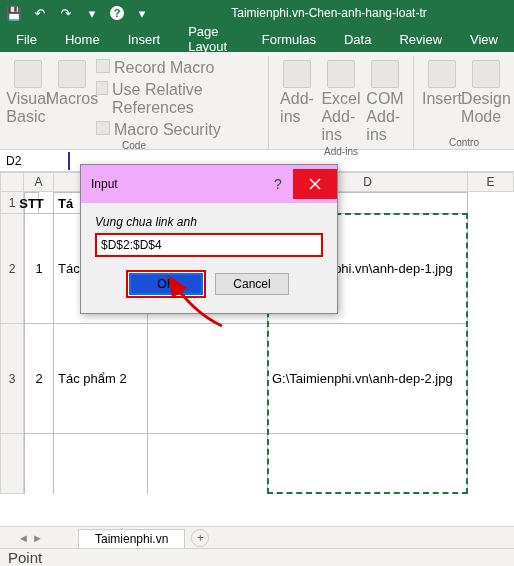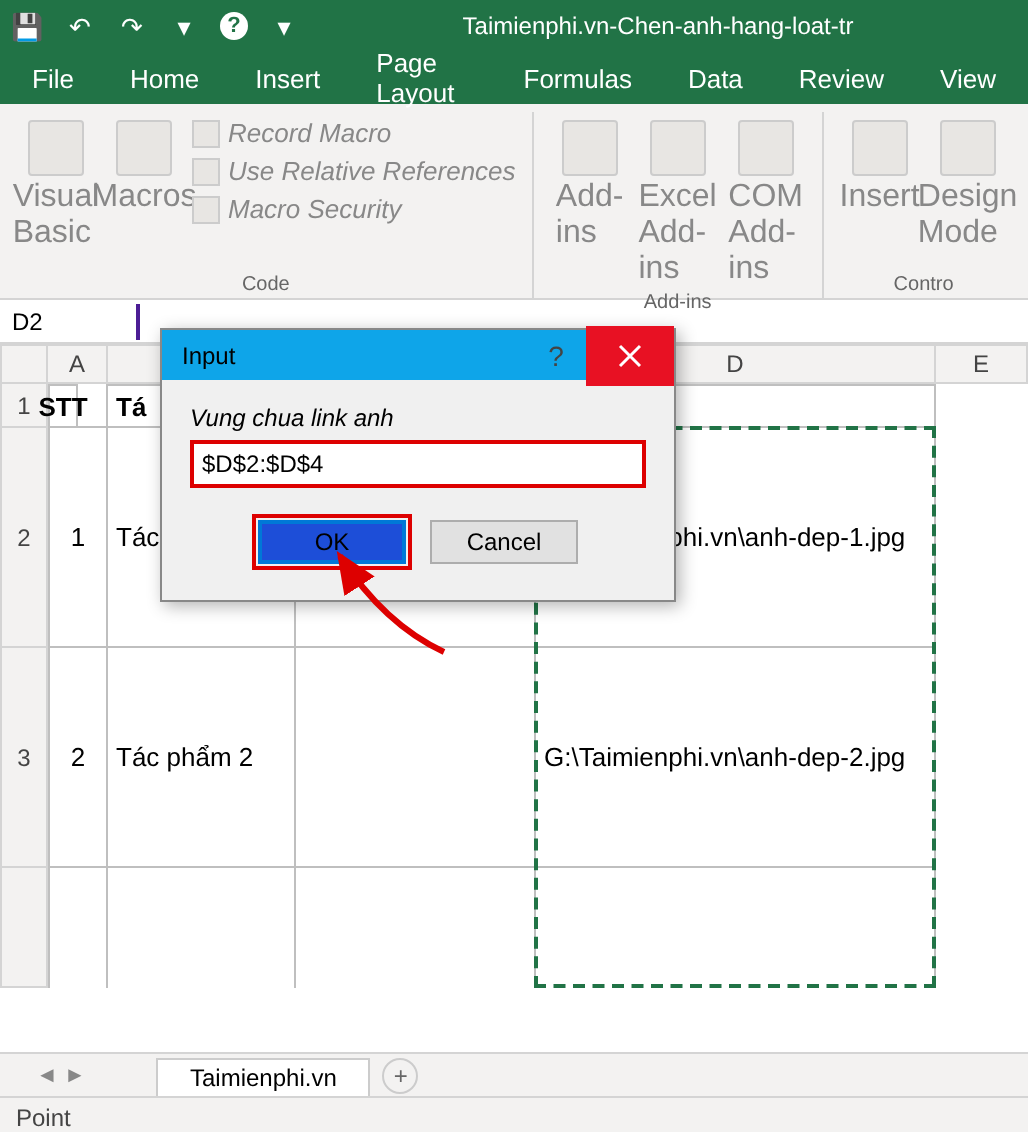--- a/index.html
+++ b/index.html
@@ -12,21 +12,21 @@
 
 .menubar { background: #217346; height: 26px; display: flex; align-items: center; padding: 0 2px; }
 .menu-item { padding: 5px 14px; color: #fff; font-size: 13px; cursor: pointer; }
 
 .ribbon { background: #f3f2f1; height: 98px; border-bottom: 1px solid #d4d4d4; display: flex; padding-top: 4px; }
 .ribbon-group { border-right: 1px solid #d4d4d4; padding: 2px 8px 0; display: flex; flex-direction: column; align-items: center; height: 94px; }
 .ribbon-group-label { font-size: 10px; color: #666; margin-top: auto; padding-bottom: 2px; }
 .ribbon-row { display: flex; gap: 4px; }
 .ribbon-big { display: flex; flex-direction: column; align-items: center; gap: 2px; padding: 2px 4px; color: #888; font-size: 16px; width: 40px; }
 .ribbon-big .ico { width: 28px; height: 28px; background: #e8e6e3; border: 1px solid #ccc; border-radius: 2px; }
-.ribbon-small { display: flex; align-items: center; gap: 4px; font-size: 13px; color: #888; padding: 1px 0; font-style: italic; }
+.ribbon-small { display: flex; align-items: flex-start; gap: 4px; font-size: 16px; color: #888; padding: 1px 0; }
 .ribbon-small .ico-s { width: 14px; height: 14px; background: #e8e6e3; border: 1px solid #ccc; }
 .ribbon-col { display: flex; flex-direction: column; justify-content: flex-start; gap: 2px; }
 
 .formula-row { display: flex; align-items: center; height: 22px; border-bottom: 1px solid #d4d4d4; background: #fff; }
 .name-box { width: 70px; border-right: 2px solid #4c1d95; padding: 2px 6px; font-size: 12px; }
 .formula-bar { flex: 1; padding: 2px 6px; font-size: 12px; white-space: nowrap; overflow: hidden; }
 
 .sheet { position: relative; background: #fff; }
 .col-headers { display: flex; height: 20px; }
 .rc-corner { width: 24px; border: 1px solid #d4d4d4; background: #f3f2f1; }
@@ -37,24 +37,24 @@
 .cells { position: relative; }
 .cell { position: absolute; border: 1px solid #bfbfbf; font-size: 13px; padding: 2px 4px; display: flex; align-items: center; background: #fff; }
 .hdr-cell { font-weight: bold; justify-content: center; }
 .marquee { position: absolute; border: 2px dashed #217346; pointer-events: none; }
 
 .sheet-tabs { position: absolute; left: 0; right: 0; bottom: 18px; height: 22px; background: #f3f2f1; border-top: 1px solid #d4d4d4; display: flex; align-items: center; padding-left: 18px; }
 .tab-nav { width: 60px; display: flex; gap: 6px; align-items: center; color: #888; font-size: 11px; }
 .sheet-tab { background: #fff; border: 1px solid #ccc; border-bottom: none; padding: 2px 16px; font-size: 12px; position: relative; top: 1px; }
 .tab-plus { width: 18px; height: 18px; border: 1px solid #ccc; border-radius: 50%; display: flex; align-items: center; justify-content: center; margin-left: 6px; font-size: 12px; color: #666; }
 
-.statusbar { position: absolute; left: 0; right: 0; bottom: 0; height: 18px; background: #f3f2f1; border-top: 1px solid #d4d4d4; display: flex; align-items: flex-end; padding: 0 8px; font-size: 12px; color: #444; }
+.statusbar { position: absolute; left: 0; right: 0; bottom: 0; height: 18px; background: #f3f2f1; border-top: 1px solid #d4d4d4; display: flex; align-items: flex-end; padding: 0 8px; font-size: 15px; color: #444; }
 
 .dialog { position: absolute; left: 80px; top: 164px; width: 258px; background: #f0f0f0; border: 1px solid #888; box-shadow: 2px 2px 8px rgba(0,0,0,0.3); z-index: 10; }
-.dlg-title { height: 25px; display: flex; align-items: center; background: #0ea5e9; }
+.dlg-title { height: 38px; display: flex; align-items: center; background: #f0abfc; }
 .dlg-title-text { flex: 1; padding-left: 10px; font-size: 12px; }
 .dlg-help { width: 30px; text-align: center; font-size: 14px; color: #444; }
 .dlg-close { width: 44px; height: 30px; background: #e81123; color: #fff; display: flex; align-items: center; justify-content: center; font-size: 15px; }
 .dlg-body { padding: 12px 14px 18px; }
 .dlg-label { font-size: 12px; margin-bottom: 4px; font-style: italic; }
 .dlg-input { width: 100%; border: 2px solid #d00; padding: 3px 4px; font-size: 12px; background: #fff; outline: none; }
 .dlg-buttons { display: flex; justify-content: center; gap: 12px; margin-top: 16px; }
 .dlg-btn { width: 74px; height: 22px; font-size: 12px; background: #e1e1e1; border: 1px solid #adadad; cursor: pointer; }
 .dlg-btn.primary { border: 2px solid #0078d7; background: #1d4ed8; outline: 2px solid #d00; outline-offset: 1px; }
 

